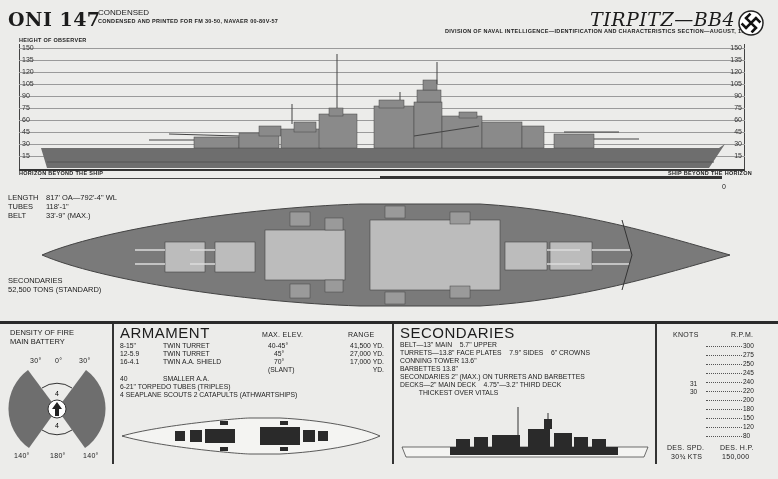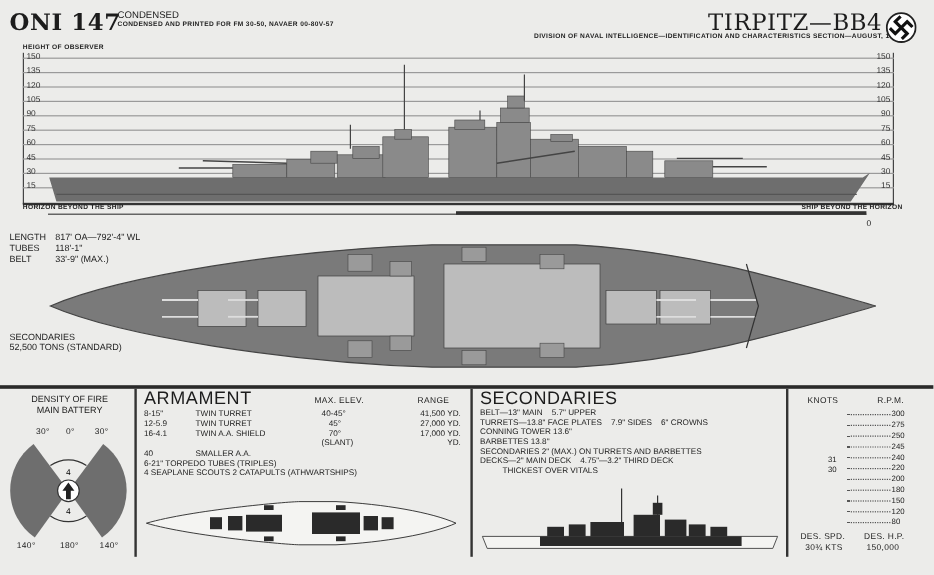--- a/index.html
+++ b/index.html
@@ -5,40 +5,40 @@
   html,body{margin:0;padding:0;}
   body{width:778px;height:479px;background:#ececea;position:relative;overflow:hidden;font-family:"Liberation Sans",sans-serif;color:#1c1c1c;}
   .abs{position:absolute;}
   .serif{font-family:"DejaVu Serif","Liberation Serif",serif;}
   .tiny{font-size:5.5px;letter-spacing:0.3px;font-weight:bold;}
   .small{font-size:7px;letter-spacing:0.3px;}
   
   #oni{left:8px;top:8px;font-size:19px;font-weight:bold;letter-spacing:0.5px;}
   #restricted{left:98px;top:8px;font-size:8px;}
   #condensed{left:98px;top:18px;}
-  #title{left:590px;top:8px;font-size:19px;letter-spacing:0.5px;}
+  #title{left:590px;top:8px;font-size:19px;letter-spacing:0.5px;font-style:italic;}
   #division{left:445px;top:28px;}
   #emblem{left:738px;top:10px;width:26px;height:26px;}
   #observer{left:19px;top:37px;}
   
   #profile{left:19px;top:44px;width:726px;height:126px;}
   .grid-line{position:absolute;left:0;right:0;height:0;border-top:1px solid #9a9a9a;}
   .tick-l{position:absolute;left:3px;font-size:7px;color:#333;}
   .tick-r{position:absolute;right:3px;font-size:7px;color:#333;}
   #horizon-l{left:19px;top:170px;}
   #horizon-r{left:668px;top:170px;}
   #zero{left:722px;top:183px;font-size:7px;}
   
   #dims{left:8px;top:193px;font-size:7.5px;line-height:9px;}
   #dims .lbl{display:inline-block;width:38px;}
   #disp{left:8px;top:276px;font-size:7.5px;line-height:9px;}
   
   #bottom{left:0;top:321px;width:778px;height:158px;border-top:3px solid #2a2a2a;}
   .vline{position:absolute;top:0;width:0;border-left:2px solid #333;}
-  #density-title{left:10px;top:328px;width:96px;text-align:center;font-size:7.5px;line-height:9px;}
+  #density-title{left:10px;top:328px;width:96px;text-align:left;font-size:7.5px;line-height:9px;}
   #arm-title{left:120px;top:324px;font-size:15px;letter-spacing:0.5px;}
   #arm-h1{left:262px;top:331px;}
   #arm-h2{left:348px;top:331px;}
   .arm-row{position:absolute;font-size:6.8px;line-height:8px;}
   #prot-title{left:400px;top:324px;font-size:15px;letter-spacing:0.5px;}
   #prot-lines{left:400px;top:341px;font-size:6.8px;line-height:8px;}
   #knots-h{left:673px;top:331px;}
   #rpm-h{left:731px;top:331px;}
   .rpm-row{position:absolute;font-size:6.5px;}
   .dots{display:inline-block;width:36px;border-bottom:1px dotted #555;margin-right:1px;vertical-align:1px;}

